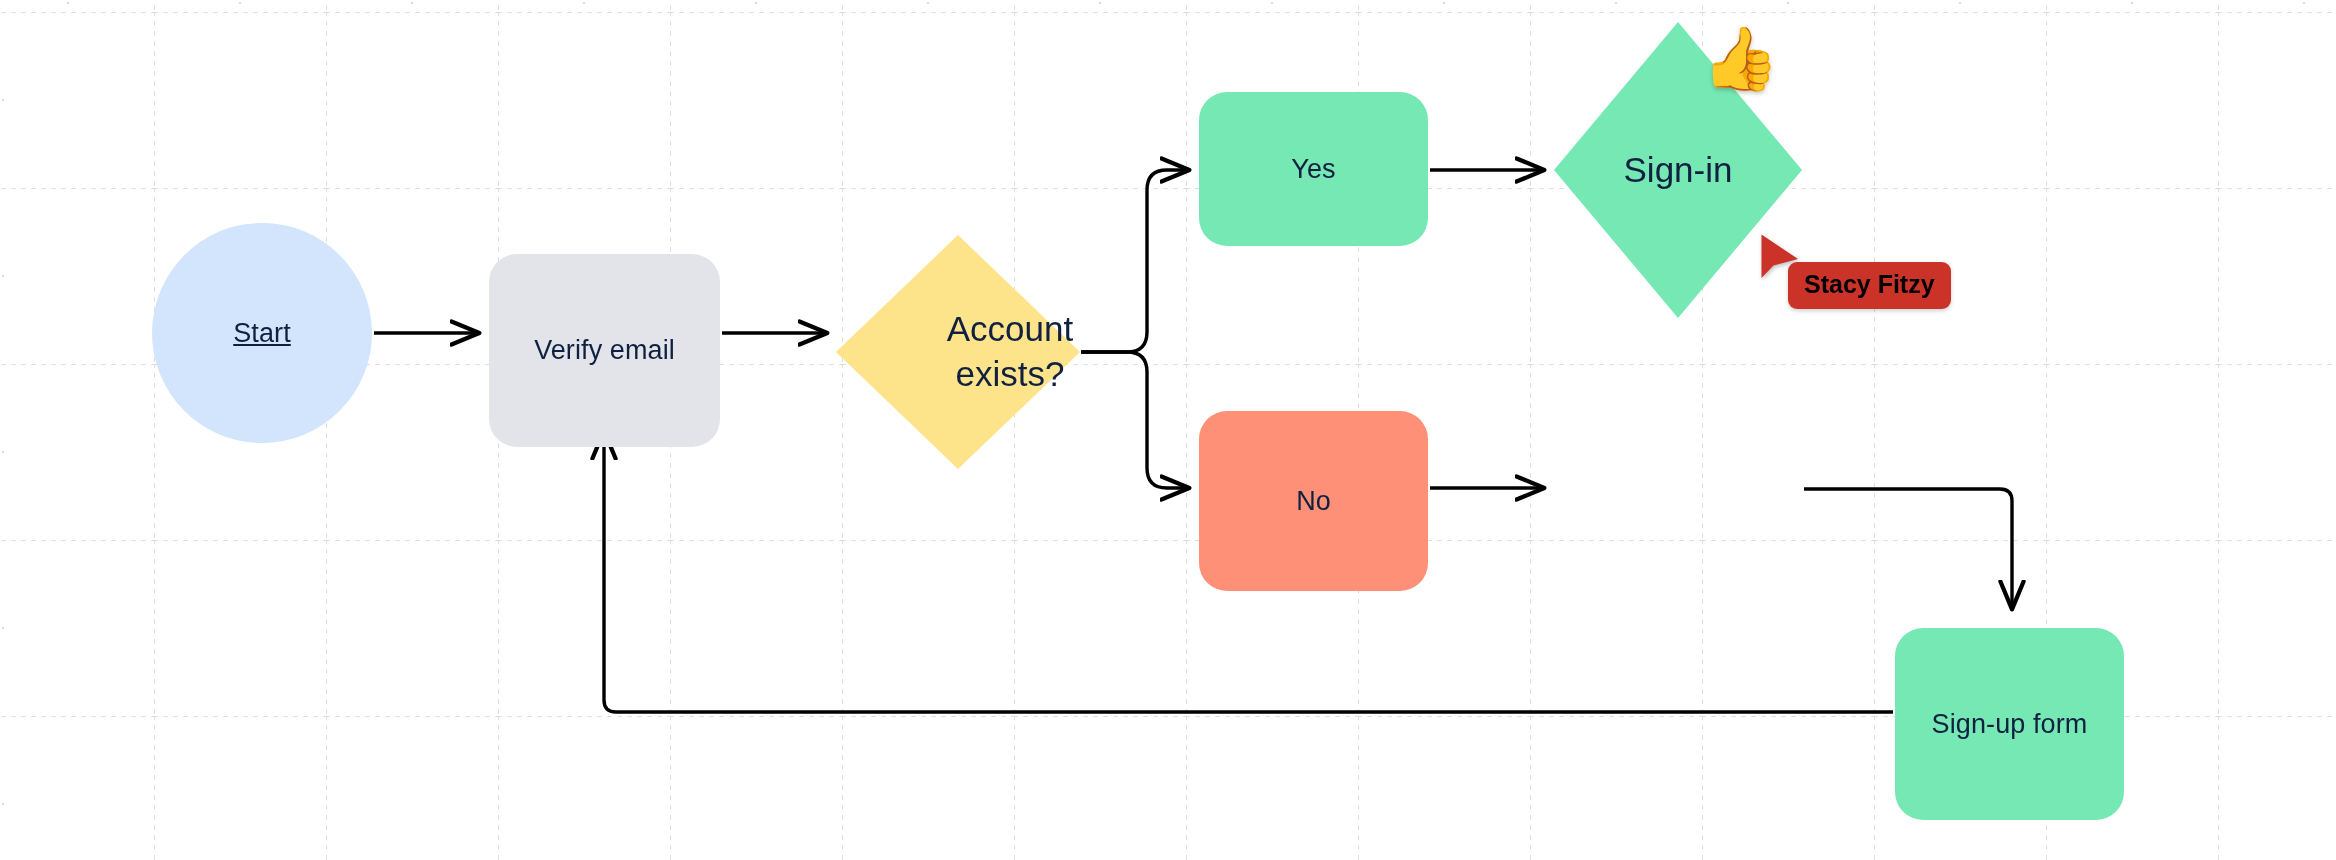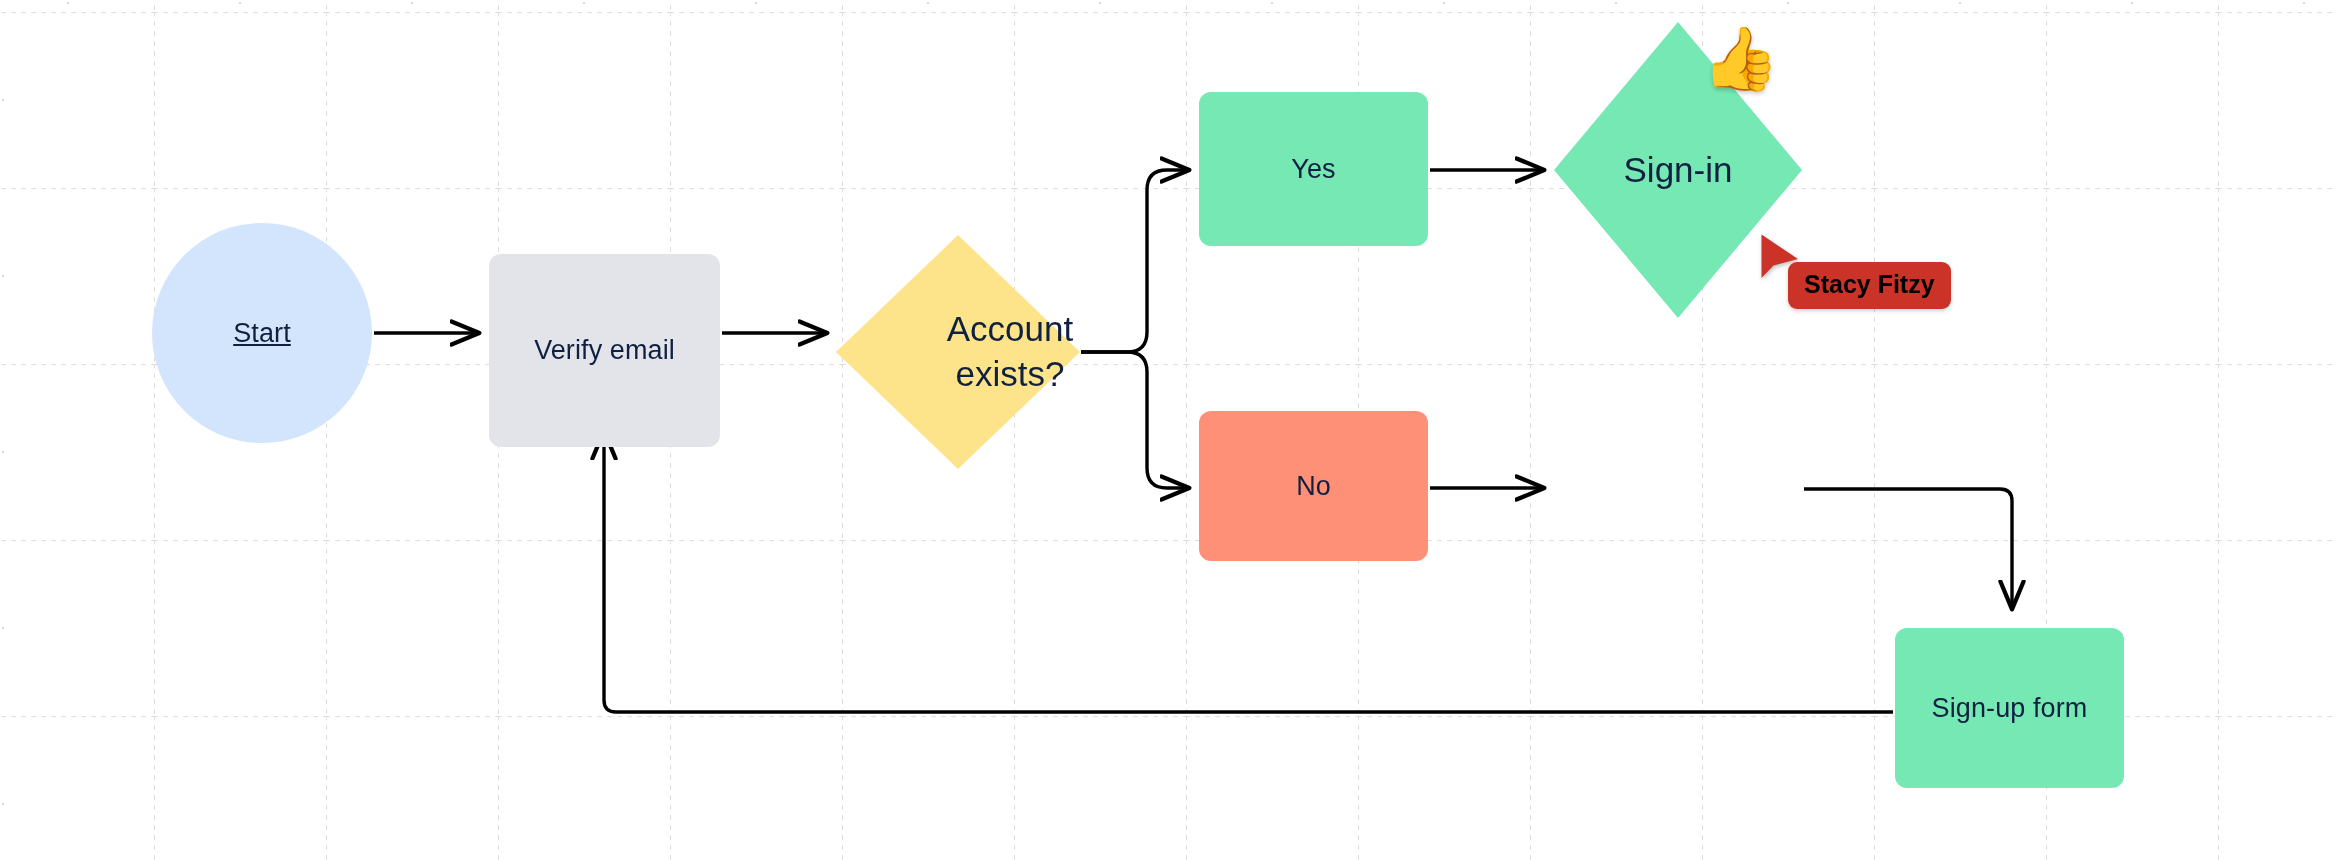--- a/index.html
+++ b/index.html
@@ -44,21 +44,21 @@
     align-items: center;
     justify-content: center;
     text-align: center;
     color: #102040;
     font-size: 27px;
     line-height: 1.28;
     letter-spacing: 0.1px;
     box-sizing: border-box;
   }
   .node-circle { border-radius: 50%; }
-  .node-rect { border-radius: 12px; }
+  .node-rect { border-radius: 28px; }
   .diamond-wrap {
     position: absolute;
   }
   .diamond-shape {
     position: absolute;
     left: 0; top: 0;
     width: 100%;
     height: 100%;
   }
   .diamond-label {
@@ -169,26 +169,26 @@
 
   <div class="diamond-wrap" style="left:1554px; top:22px; width:248px; height:296px;">
     <svg class="diamond-shape" viewBox="0 0 248 296" preserveAspectRatio="none" aria-hidden="true">
       <polygon points="124,0 248,148 124,296 0,148" fill="#76e8b4"></polygon>
     </svg>
     <div class="diamond-label">Sign-in</div>
   </div>
 
   <div class="sticker" style="left:1702px; top:28px;">👍</div>
 
-  <div class="node node-rect" style="left:1199px; top:411px; width:229px; height:150px; background:#fd9077;">
+  <div class="node node-rect" style="left:1199px; top:411px; width:229px; height:180px; background:#fd9077;">
     <span>No</span>
   </div>
 
 
-  <div class="node node-rect" style="left:1895px; top:628px; width:229px; height:160px; background:#76e8b4; padding:16px 34px;">
+  <div class="node node-rect" style="left:1895px; top:628px; width:229px; height:192px; background:#76e8b4; padding:16px 34px;">
     <span>Sign-up form</span>
   </div>
 
   <div class="cursor-group" style="left:1758px; top:232px;">
     <svg class="cursor-arrow" viewBox="0 0 44 52" aria-hidden="true">
       <path d="M3.5,2.5 L3.5,46 L15.5,33.5 L40,27 Z" fill="#cc3328"></path>
     </svg>
     <div class="cursor-label">Stacy Fitzy</div>
   </div>
 

